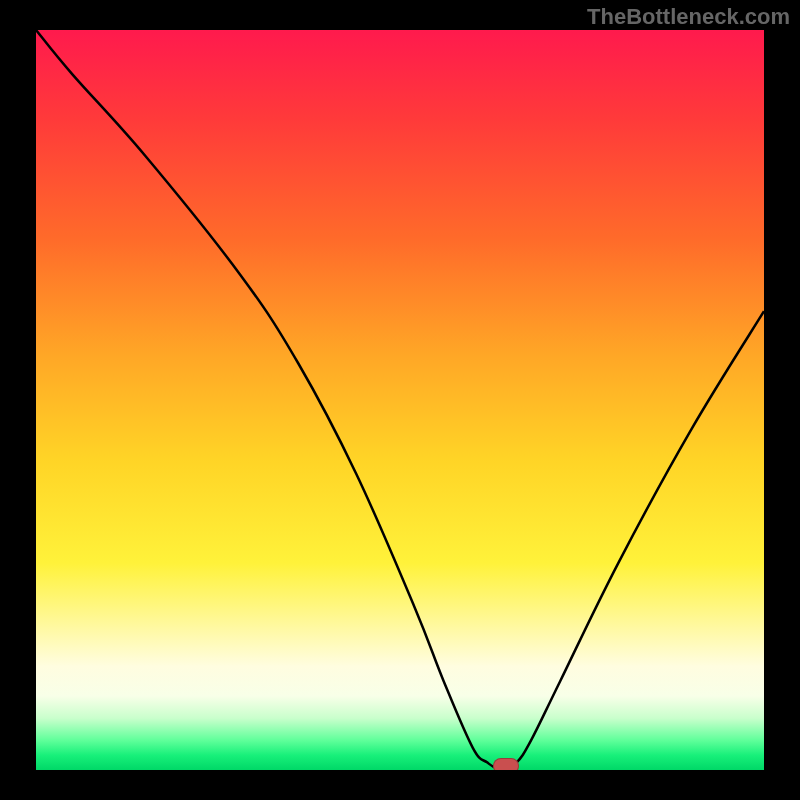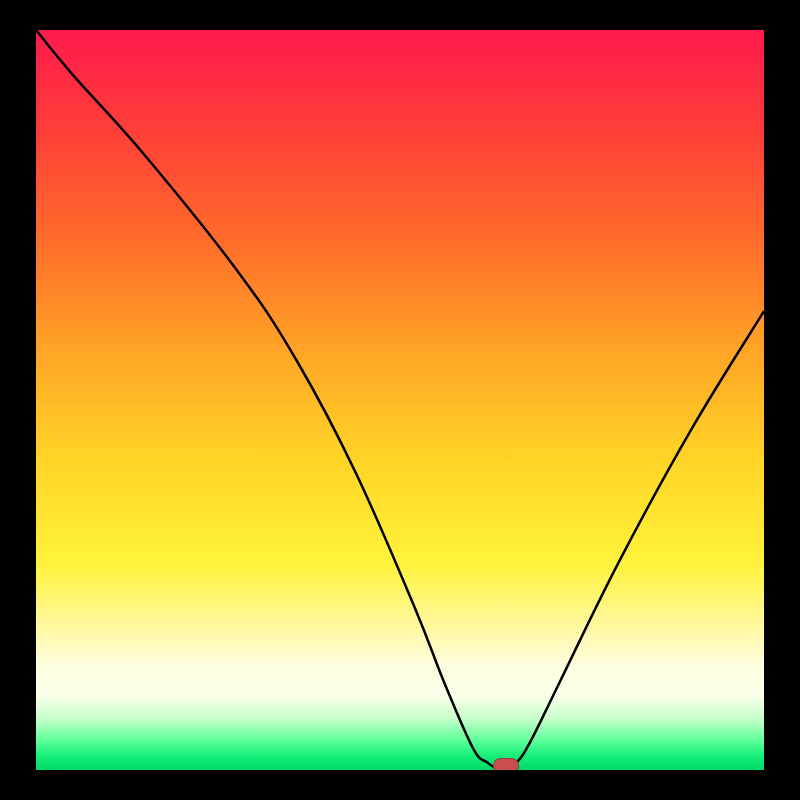--- a/index.html
+++ b/index.html
@@ -67,20 +67,21 @@
     background: #c94f4f;
     box-shadow: inset 0 0 0 1px rgba(0,0,0,0.25);
     transform: translate(-50%, -50%);
   }
 </style>
 </head>
 <body>
 
 <div class="frame">
 
+  <div class="attribution">TheBottleneck.com</div>
 
   <div class="plot-area">
     <div class="gradient"></div>
 
     <svg class="curve" viewBox="0 0 728 740" preserveAspectRatio="none">
       <path id="curve-path" fill="none" stroke-width="2.5" stroke="#000000" d="M 0 0 C 6.552 7.992000000000016, 16.744 21.75600000000008, 36.4 44.40000000000009 C 56.056 67.0440000000001, 79.0608 89.8360000000001, 109.2 125.80000000000007 C 139.3392 161.76400000000004, 176.32160000000005 206.904, 203.84000000000003 244.2 C 231.35840000000002 281.496, 241.1136 297.03599999999994, 262.08 332.99999999999994 C 283.04639999999995 368.96399999999994, 299.3536 400.044, 320.32 444 C 341.2864 487.956, 362.8352 539.904, 378.56 577.2 C 394.2848 614.4960000000001, 397.19680000000005 625.892, 407.68000000000006 651.2 C 418.1632000000001 676.508, 428.93760000000003 703.1479999999999, 436.8 717.8 C 444.6624 732.452, 446.1184 728.604, 451.36 732.6 C 456.6016 736.596, 460.6784 740, 465.92 740 C 471.1616 740, 475.2384 737.928, 480.48 732.6 C 485.7216 727.272, 487.17760000000004 725.052, 495.04 710.4 C 502.9024 695.7479999999999, 508.43519999999995 683.168, 524.16 651.2 C 539.8847999999999 619.2320000000001, 558.8127999999999 578.088, 582.4 532.8 C 605.9872 487.51199999999994, 628.9920000000001 444.888, 655.2 399.59999999999997 C 681.408 354.31199999999995, 714.896 302.512, 728 281.2"></path>
     </svg>
 
     <div id="marker" class="marker" style="left: 469.56px; top: 736px;"></div>
   </div>

